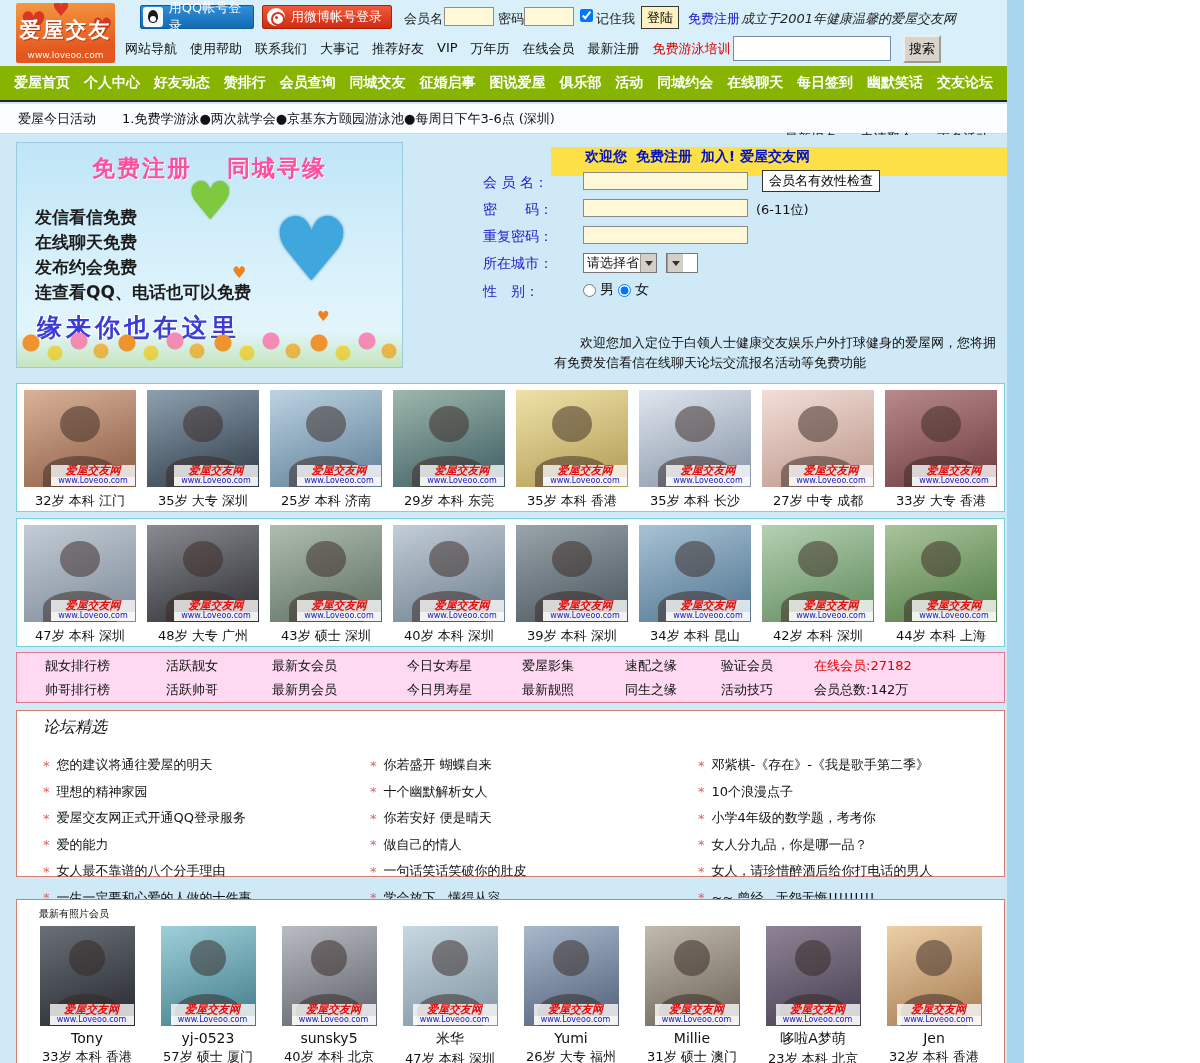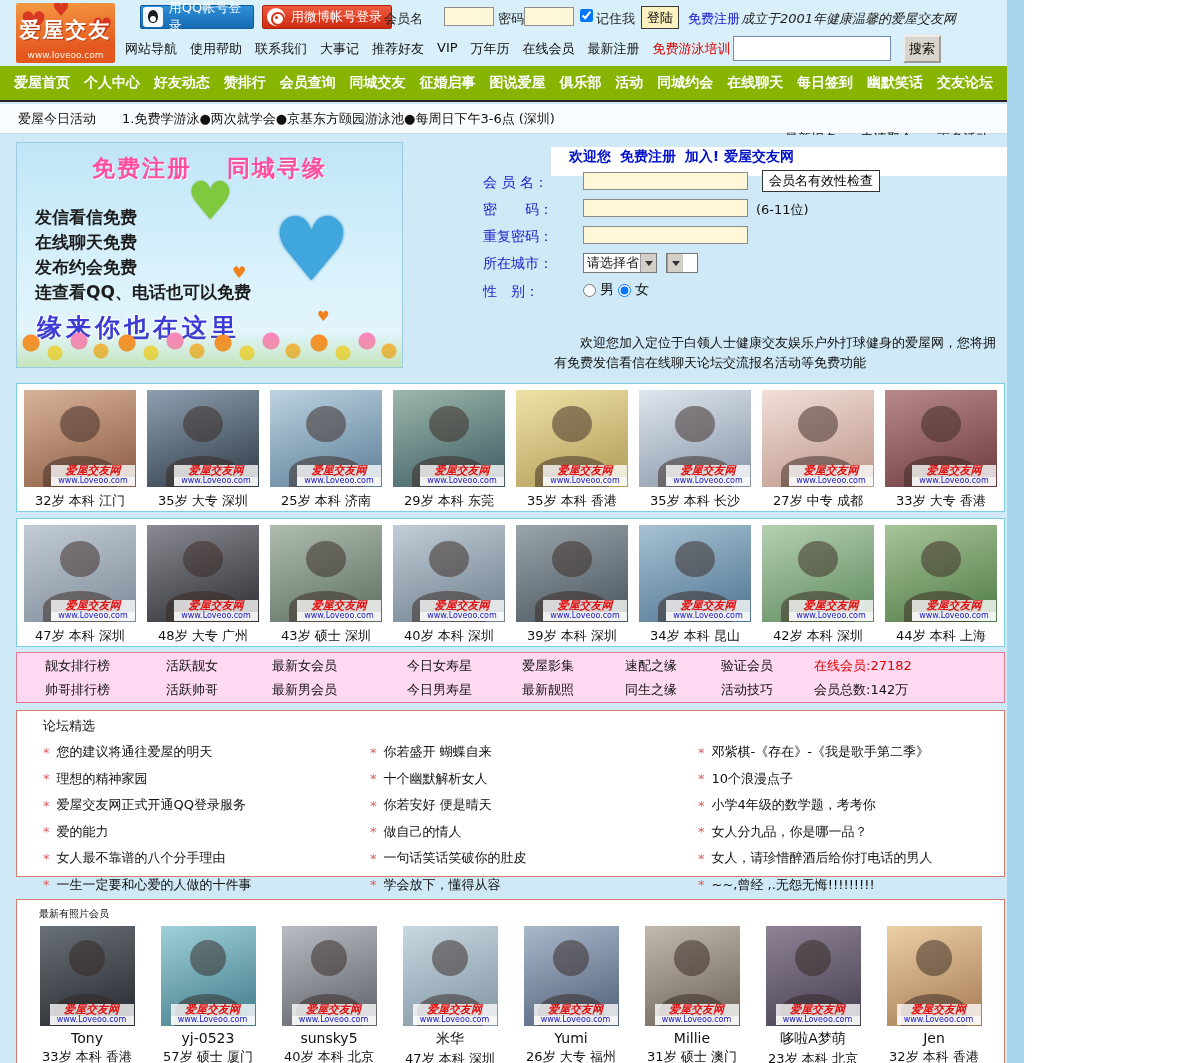--- a/index.html
+++ b/index.html
@@ -22,21 +22,21 @@
   #qq-btn { left:140px; width:114px; background:linear-gradient(#2f8fd8,#156bb4); border:1px solid #0d5a9c; padding-left:2px; }
   #qq-btn .badge { width:20px; height:20px; background:#f4f9fd; border-radius:3px; margin-right:6px; position:relative; }
   #qq-btn .badge::before { content:""; position:absolute; left:5px; top:3px; width:10px; height:13px; background:#1a1a1a; border-radius:50% 50% 45% 45%; }
   #qq-btn .badge::after { content:""; position:absolute; left:7px; top:9px; width:6px; height:6px; background:#ffffff; border-radius:50%; }
   #weibo-btn { left:262px; width:130px; background:linear-gradient(#f05a3c,#cf2b12); border:1px solid #a82408; padding-left:4px;font-family:Liberation Mono, monospace; }
   #weibo-btn .badge { width:18px; height:18px; background:#fff; border-radius:50%; margin-right:6px; position:relative; }
   #weibo-btn .badge::before { content:""; position:absolute; left:4px; top:4px; width:10px; height:10px; border:2px solid #d63318; border-radius:50%; }
   #weibo-btn .badge::after { content:""; position:absolute; left:8px; top:8px; width:3px; height:3px; background:#d63318; border-radius:50%; }
   .tb-label { position:absolute; top:10px; font-size:13px; color:#222; }
   .tb-input { position:absolute; top:7px; width:50px; height:19px; background:#fff8d8; border:1px solid #8f8f8f; }
-  #lbl-user { left:384px; } #in-user { left:444px; }
+  #lbl-user { left:404px; } #in-user { left:444px; }
   #lbl-pwd  { left:498px; } #in-pwd  { left:524px; }
   #remember-box { position:absolute; left:580px; top:9px; width:13px; height:13px; }
   #lbl-remember { left:596px; }
   #login-btn { position:absolute; left:641px; top:6px; width:38px; height:23px; background:#fdf3c1; border:1px solid #3a3a3a; font-size:13px; cursor:pointer; }
   #register-link { position:absolute; left:688px; top:10px; color:#1414cc; cursor:pointer; }
   #established { position:absolute; left:741px; top:10px; color:#222;font-style:italic; }
   #topnav { position:absolute; left:125px; top:40px; display:flex; gap:13px; font-size:13px; color:#111; white-space:nowrap; }
   #topnav .tlink { cursor:pointer; }
   #topnav .swim { color:#dd0000; }
   #search-input { position:absolute; left:733px; top:36px; width:158px; height:25px; background:#fff; border:1px solid #6f8cab; }
@@ -65,21 +65,21 @@
   #banner .bslogan { position:absolute; left:20px; top:168px; font-size:25px; font-weight:bold; color:#3b3bd6; letter-spacing:4px;
       text-shadow:-1px -1px 0 #fff,1px -1px 0 #fff,-1px 1px 0 #fff,1px 1px 0 #fff; }
   #banner .flowers { position:absolute; left:0; bottom:0; width:100%; height:36px;
       background-image:
         linear-gradient(transparent,rgba(130,195,70,.35)),
         radial-gradient(circle at 14px 12px,#ff8c2a 0 8px,transparent 9px),
         radial-gradient(circle at 38px 22px,#ffd84d 0 7px,transparent 8px),
         radial-gradient(circle at 62px 10px,#ff85c0 0 8px,transparent 9px),
         radial-gradient(circle at 84px 20px,#ffb347 0 7px,transparent 8px);
       background-size:100% 100%,96px 36px,96px 36px,96px 36px,96px 36px; background-repeat:no-repeat,repeat-x,repeat-x,repeat-x,repeat-x; }
-  #form-header { position:absolute; left:551px; top:12px; width:456px; height:29px; background:#ffffff; font-size:14px; font-weight:bold; color:#0010c8; padding-left:18px; line-height:19px; }
+  #form-header { position:absolute; left:551px; top:12px; width:456px; height:29px; background:#fde047; font-size:14px; font-weight:bold; color:#0010c8; padding-left:34px; line-height:19px; }
   #form-header .lnk { color:#0010c8; cursor:pointer; margin:0 4px; }
   .flabel { position:absolute; left:483px; font-size:14px; color:#2222cc; }
   .finput { position:absolute; left:583px; width:165px; height:18px; background:#fff8d8; border:1px solid #8a8a8a; }
   #rl1 { top:39px; } #ri1 { top:37px; }
   #rl2 { top:66px;text-align:center; } #ri2 { top:64px; }
   #rl3 { top:93px; } #ri3 { top:91px; }
   #rl4 { top:120px; }
   #rl5 { top:148px; }
   #check-btn { position:absolute; left:762px; top:35px; height:22px; background:#ffffff; border:1px solid #333; font-size:13px; padding:0 6px; cursor:pointer; }
   #pwd-hint { position:absolute; left:756px; top:66px; font-size:13px; color:#111; }
@@ -120,21 +120,21 @@
 
   
   #pinkbox { position:absolute; left:16px; top:652px; width:989px; height:51px; background:#fed9f1; border:1px solid #dd7b90; padding:1px 12px 0 28px; }
   .statrow { display:grid; grid-template-columns:121px 106px 135px 115px 103px 96px 93px auto; height:24px; align-items:center; font-size:13px; }
   .statrow .slink { cursor:pointer; color:#111; white-space:nowrap; }
   .stat-red { color:#e00000; }
   .stat-black { color:#111; }
 
   
   #forumbox { position:absolute; left:16px; top:710px; width:989px; height:167px; background:#ffffff; border:1px solid #d27e6e; padding:6px 0 0 26px; }
-  #forum-title { font-size:13px; color:#111; margin-bottom:4px; }
+  #forum-title { font-size:16px; color:#111; margin-bottom:14px;font-style:italic; }
   #forum-grid { display:grid; grid-template-columns:327px 328px auto; }
   .fcol .fitem { height:26.5px; display:flex; align-items:center; font-size:13px; color:#111; white-space:nowrap; cursor:pointer; }
   .fitem .star { color:#e06060; margin-right:7px; }
 
   
   #latestbox { position:absolute; left:16px; top:899px; width:989px; height:180px; background:#ffffff; border:1px solid #d27e6e; padding:7px 14px 0 14px; }
   #latest-title { font-size:10px; color:#111; margin-left:8px; }
   #latest-row { margin-top:5px; display:flex; justify-content:space-between; }
   .lcell { width:112px; text-align:center; }
   .lph { position:relative; width:95px; height:100px; margin:0 auto; overflow:hidden; }

